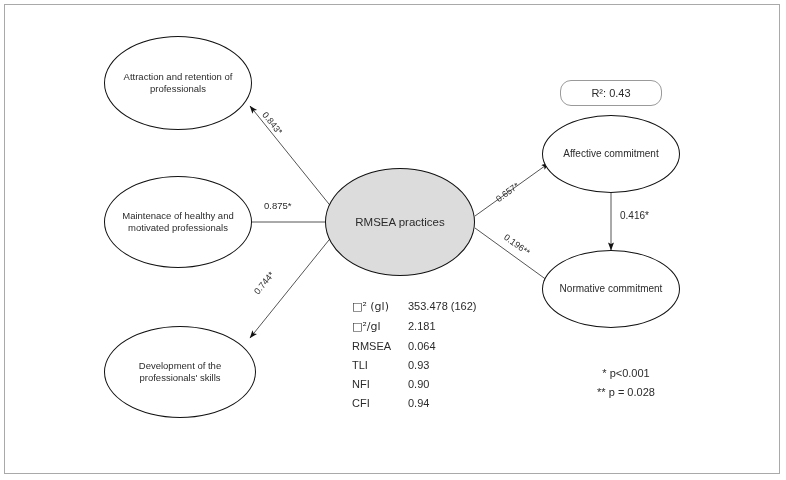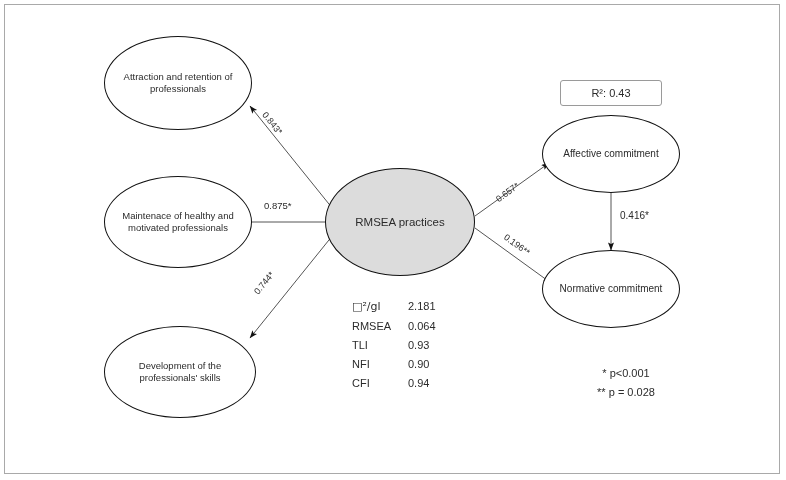--- a/index.html
+++ b/index.html
@@ -39,21 +39,21 @@
   .ellipse.shaded{background:#dcdcdc;}
   .lbl{
     position:absolute;
     color:#2b2b2b;
     white-space:nowrap;
   }
   #r2box{
     position:absolute;
     display:flex;align-items:center;justify-content:center;
     border:1px solid #9a9a9a;
-    border-radius:3px;
+    border-radius:11px;
     background:#ffffff;
     color:#2b2b2b;
   }
   #fit{
     position:absolute;
     left:352px;top:300px;
     color:#2b2b2b;
   }
   #fit table{border-collapse:collapse;}
   #fit td{
@@ -150,20 +150,24 @@
   </div>
 
   <div class="lbl" style="left:620px;top:210px;font-size:10px;">
     <span>0.416*</span>
   </div>
 
   <div id="fit">
     <table>
       <tbody>
         <tr>
+          <td class="k tofu">□² (gl)</td>
+          <td>353.478 (162)</td>
+        </tr>
+        <tr>
           <td class="k tofu">□²/gl</td>
           <td>2.181</td>
         </tr>
         <tr>
           <td class="k">RMSEA</td>
           <td>0.064</td>
         </tr>
         <tr>
           <td class="k">TLI</td>
           <td>0.93</td>

